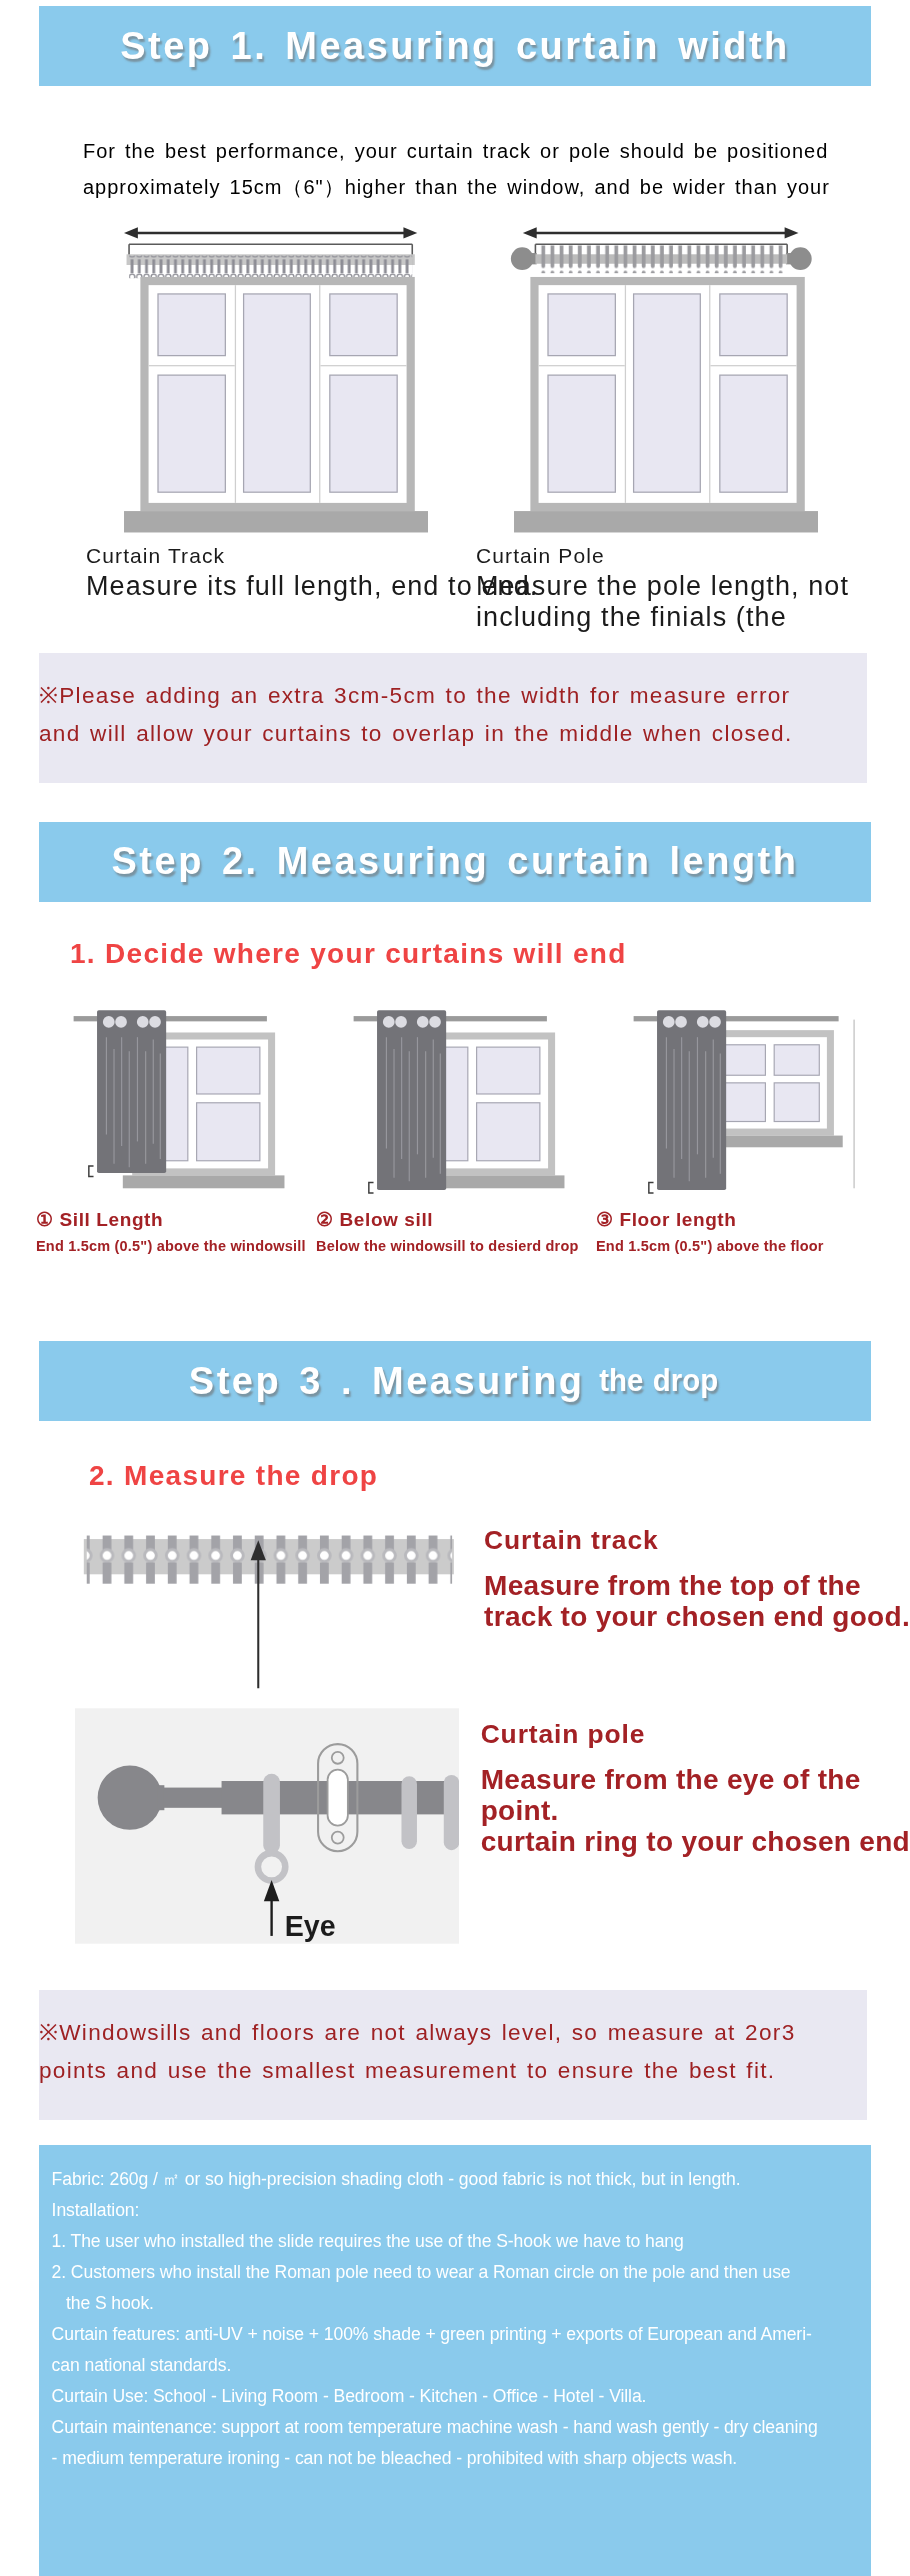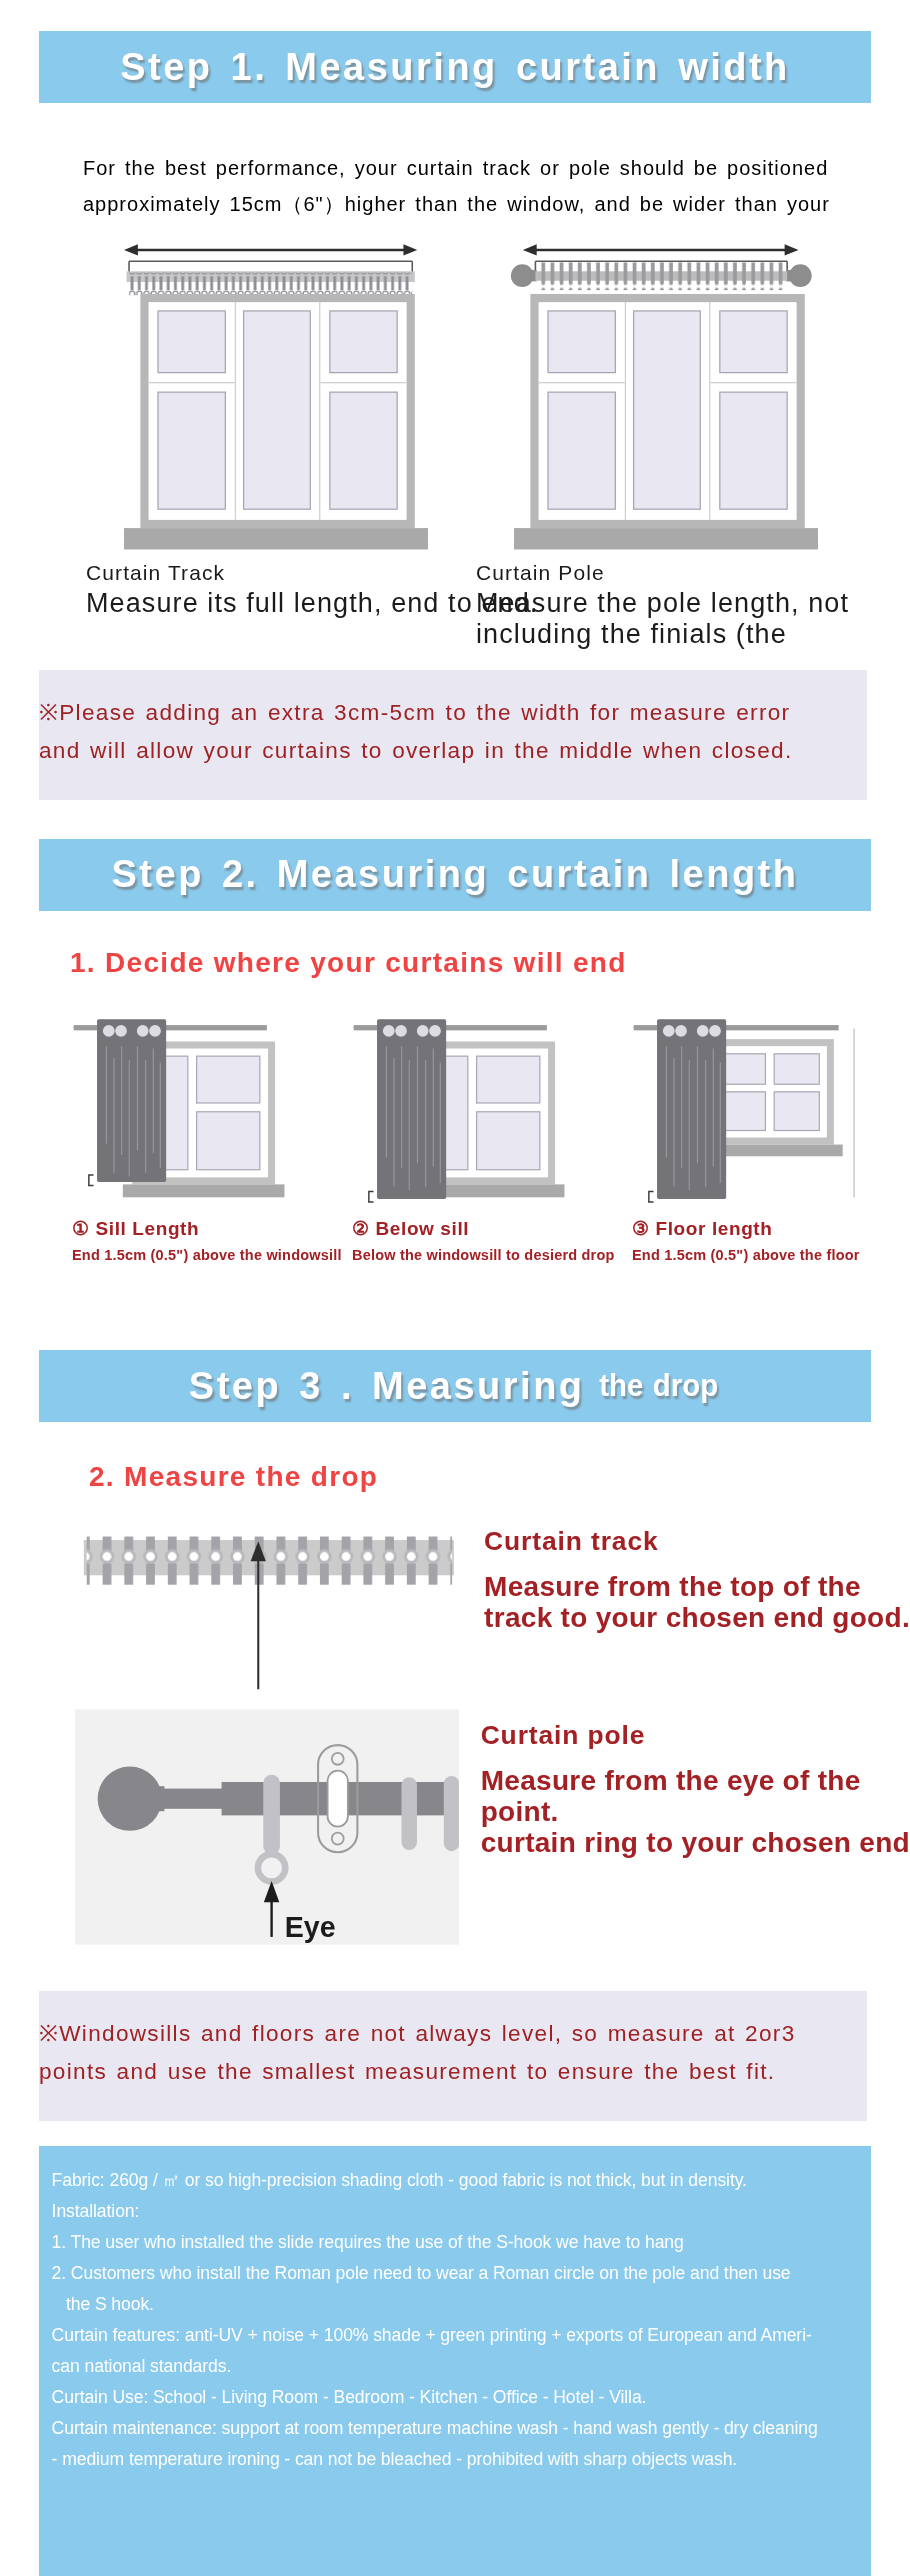--- a/index.html
+++ b/index.html
@@ -3,22 +3,22 @@
 <meta charset="utf-8">
 <style>
   html,body{margin:0;padding:0;}
   body{
     width:910px;
     background:#ffffff;
     font-family:"Liberation Sans", sans-serif;
     color:#1e1e1e;
   }
   .banner{
-    margin:31px 39px 0 39px;
-    height:72px;
+    margin:6px 39px 0 39px;
+    height:80px;
     background:var(--banner-blue,#8acaec);
     display:flex;align-items:center;justify-content:center;
   }
   .banner .bt{
     font-size:38px;font-weight:bold;color:#ffffff;
     letter-spacing:2.5px;word-spacing:5px;
     text-shadow:1.9px 2.5px 1.9px rgba(110,110,110,.6);
     white-space:nowrap;
   }
   .banner .bt-sub{
@@ -50,21 +50,21 @@
     font-size:22.6px;letter-spacing:1.3px;word-spacing:1.9px;
     line-height:38px;white-space:nowrap;
   }
   .h-black{
     margin:36px 0 0 70px;
     font-size:28px;font-weight:bold;letter-spacing:1.3px;color:#ef4444;
     white-space:nowrap;
   }
   .h-black2{margin:39px 0 0 89px;}
   .curtains{display:flex;gap:28px;padding-left:63px;margin-top:25px;}
-  .curtain-labels{display:flex;gap:28px;padding-left:72px;margin-top:6.3px;}
+  .curtain-labels{display:flex;gap:28px;padding-left:36px;margin-top:6.3px;}
   .cl-col{width:252px;}
   .cl-title{font-size:19px;font-weight:bold;color:var(--heading-red,#a32125);letter-spacing:0.6px;line-height:28px;white-space:nowrap;}
   .cl-desc{font-size:14.5px;font-weight:bold;color:var(--heading-red,#a32125);letter-spacing:0.2px;line-height:24px;white-space:nowrap;}
   .drop-row{display:flex;align-items:flex-start;padding-left:75px;}
   .drop-row.track-row{margin-top:16.4px;}
   .drop-row.pole-row{margin-top:5px;}
   .drop-text{margin-left:21.4px;}
   .drop-text .dt-title{
     font-size:26.4px;font-weight:bold;color:var(--heading-red,#a32125);
     letter-spacing:0.9px;margin-top:16.4px;white-space:nowrap;
@@ -344,21 +344,21 @@
     <div class="dt-line">curtain ring to your chosen end</div>
   </div>
 </div>
 
 <div class="notice" style="margin-top:40px;">
   <div>※Windowsills and floors are not always level, so measure at 2or3</div>
   <div>points and use the smallest measurement to ensure the best fit.</div>
 </div>
 
 <div class="infobox">
-  <div class="il">Fabric: 260g / ㎡ or so high-precision shading cloth - good fabric is not thick, but in density.</div>
+  <div class="il">Fabric: 260g / ㎡ or so high-precision shading cloth - good fabric is not thick, but in length.</div>
   <div class="il">Installation:</div>
   <div class="il">1. The user who installed the slide requires the use of the S-hook we have to hang</div>
   <div class="il">2. Customers who install the Roman pole need to wear a Roman circle on the pole and then use</div>
   <div class="il">   the S hook.</div>
   <div class="il">Curtain features: anti-UV + noise + 100% shade + green printing + exports of European and Ameri-</div>
   <div class="il">can national standards.</div>
   <div class="il">Curtain Use: School - Living Room - Bedroom - Kitchen - Office - Hotel - Villa.</div>
   <div class="il">Curtain maintenance: support at room temperature machine wash - hand wash gently - dry cleaning</div>
   <div class="il">- medium temperature ironing - can not be bleached - prohibited with sharp objects wash.</div>
 </div>

